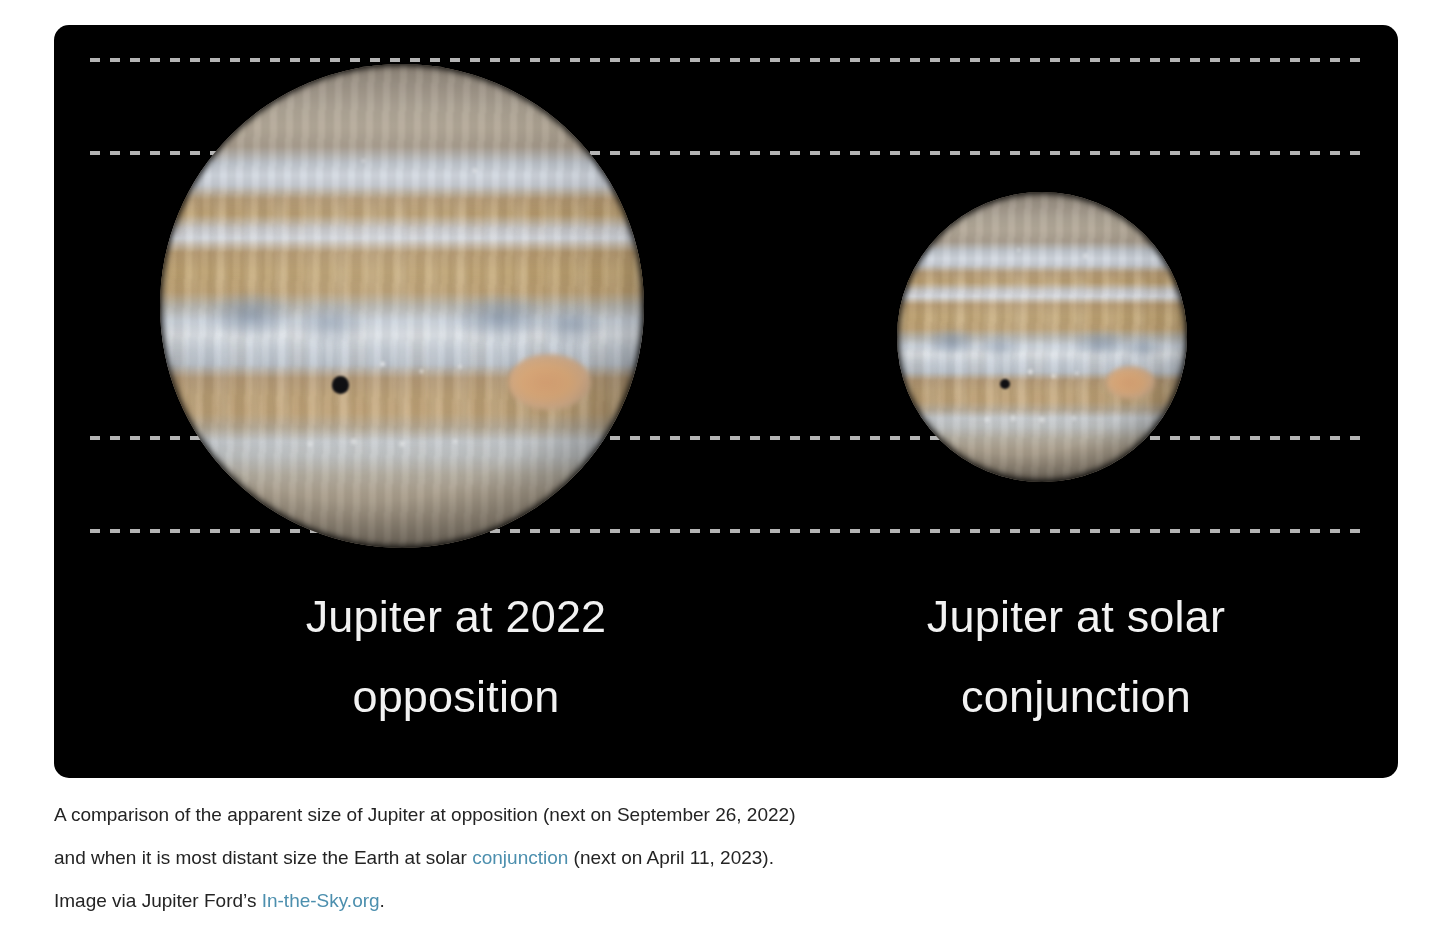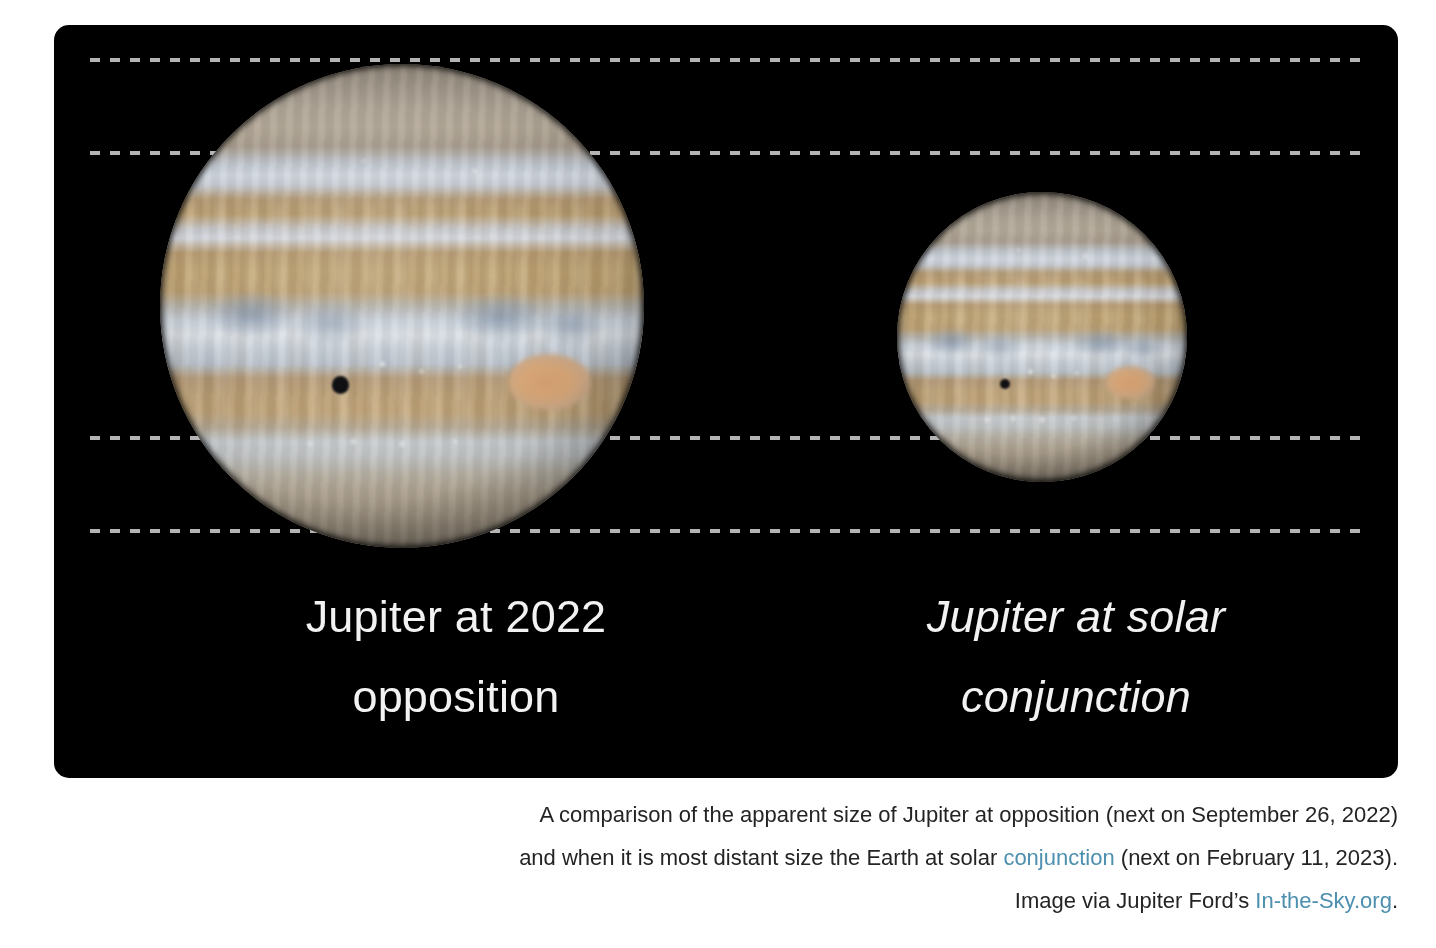--- a/index.html
+++ b/index.html
@@ -264,31 +264,30 @@
   }
   .panel-label-left {
     left: 90px;
     top: 552px;
     width: 624px;
   }
   .panel-label-right {
     left: 730px;
     top: 552px;
     width: 584px;
-    font-style: italic;
   }
 
   
   .figure-caption {
     position: absolute;
     left: 54px;
     top: 793px;
     width: 1344px;
-    text-align: right;
-    font-size: 22px;
+    text-align: left;
+    font-size: 19px;
     line-height: 43px;
     color: #242424;
   }
   .caption-link {
     color: #4c8fae;
     text-decoration: none;
     cursor: pointer;
   }
 </style>
 </head>
@@ -329,18 +328,18 @@
 opposition</div>
 
     <div class="panel-label panel-label-right">Jupiter at solar
 conjunction</div>
 
   </div>
 
   <div class="figure-caption">
     <span>A comparison of the apparent size of Jupiter at opposition (next on September 26, 2022)</span>
     <br>
-    <span>and when it is most distant size the Earth at solar </span><a class="caption-link">conjunction</a><span> (next on February 11, 2023).</span>
+    <span>and when it is most distant size the Earth at solar </span><a class="caption-link">conjunction</a><span> (next on April 11, 2023).</span>
     <br>
     <span>Image via Jupiter Ford’s </span><a class="caption-link">In-the-Sky.org</a><span>.</span>
   </div>
 
 </div>
 
 </body></html>

